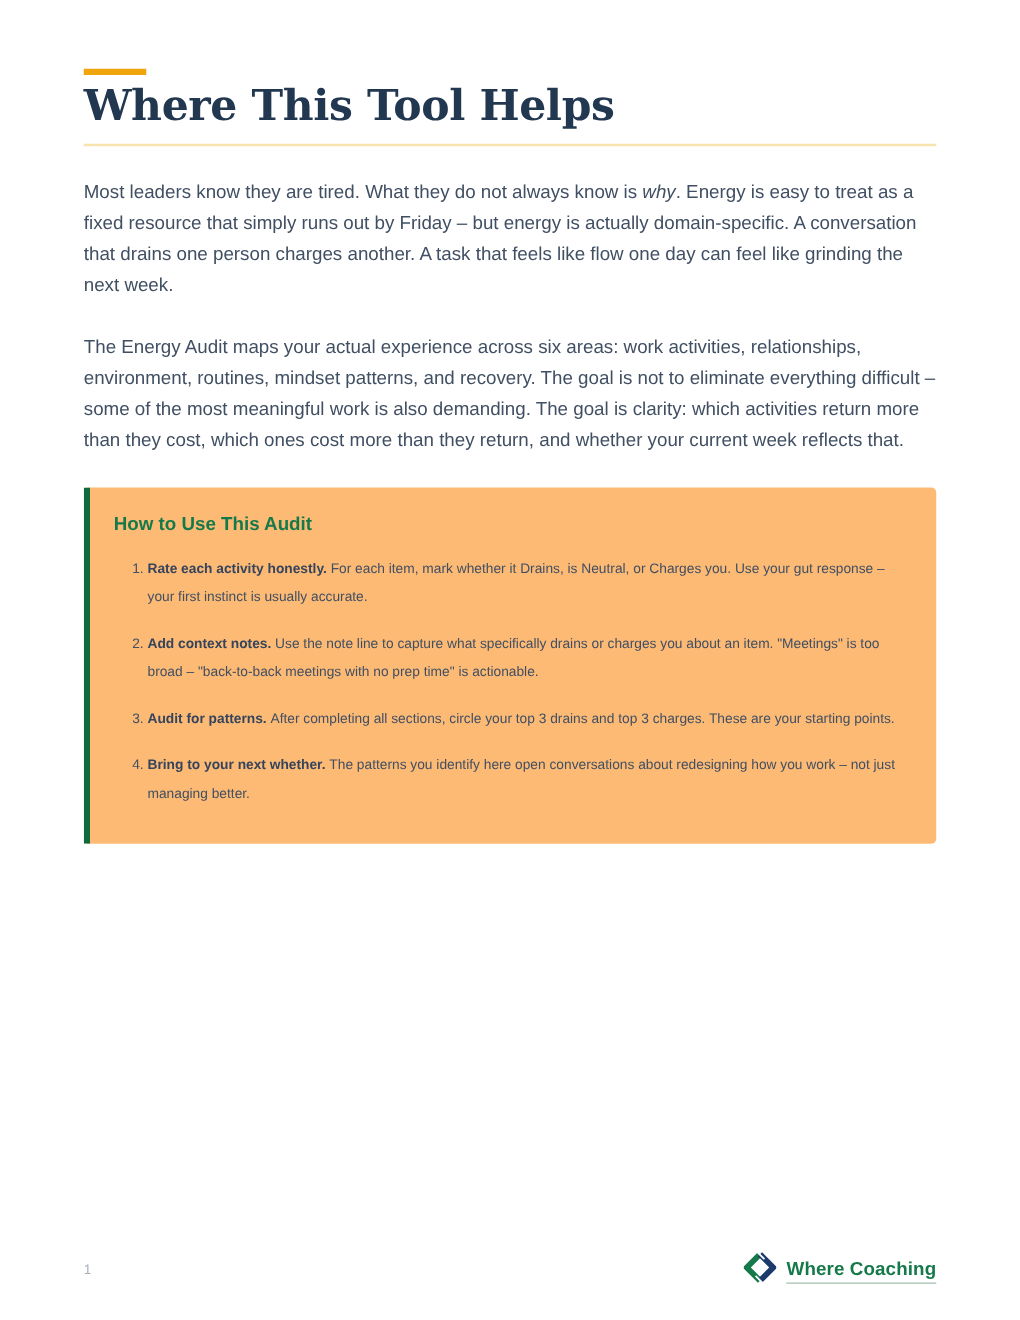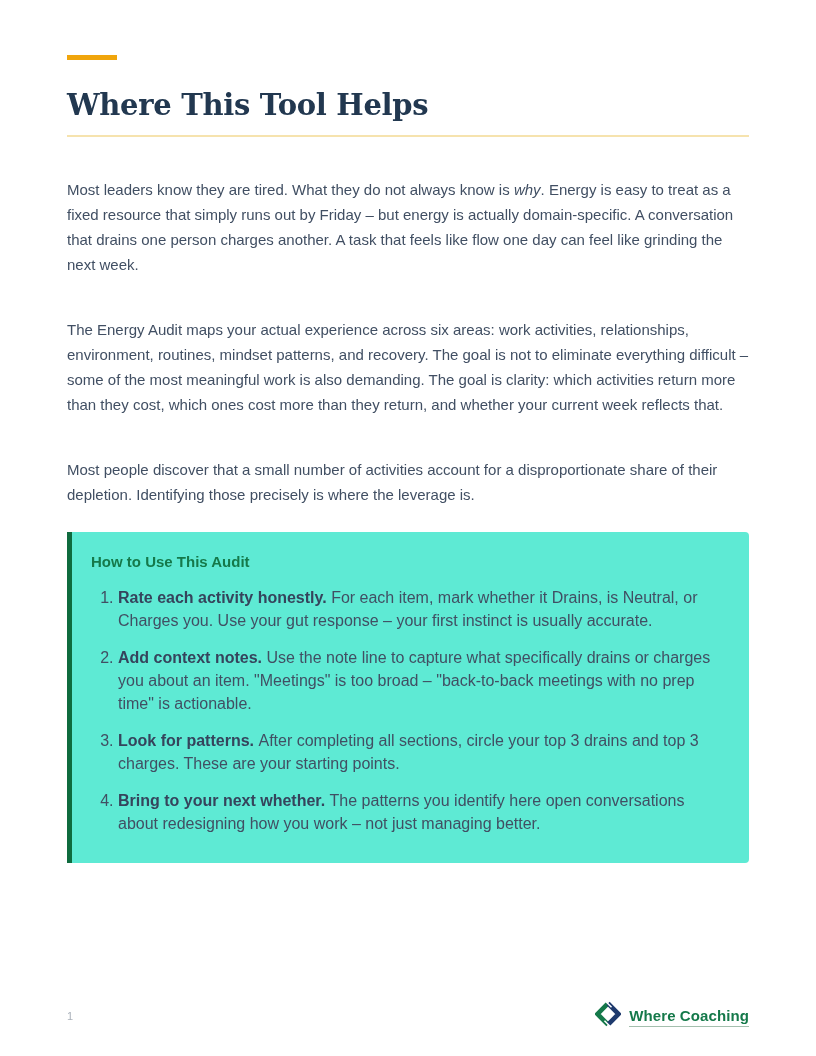--- a/index.html
+++ b/index.html
@@ -16,62 +16,62 @@
   }
   .content { padding: 0 67px; }
 
   .accent-bar {
     margin-top: 55px;
     width: 50px;
     height: 5px;
     background: #f0a50c;
   }
   h1.page-title {
-    margin-top: 27px;
+    margin-top: 7px;
     font-family: "DejaVu Serif", "Liberation Serif", serif;
     font-weight: 700;
-    font-size: 29px;
+    font-size: 34px;
     line-height: 36px;
     letter-spacing: -0.3px;
     color: #223850;
   }
   .title-rule {
     margin-top: 12px;
     border-top: 2px solid #f6e3ae;
   }
 
   .intro p {
-    margin-top: 40px;
+    margin-top: 24px;
     font-size: 15px;
     line-height: 25px;
     color: #414f63;
   }
   .intro p + p { }
   .intro em { font-style: italic; }
 
   .callout {
     margin-top: 25px;
-    background: #5eead4;
+    background: #fdba74;
     border-left: 5px solid #0f6b3e;
     border-radius: 0 4px 4px 0;
     padding: 19px 26px 28px 19px;
   }
   .callout h2 {
     font-size: 15px;
     font-weight: 700;
     color: #15794a;
     line-height: 21px;
   }
   .callout ol {
     margin-top: 8px;
     padding-left: 27px;
   }
   .callout ol li {
     margin-top: 14px;
-    font-size: 16px;
+    font-size: 11px;
     line-height: 23px;
     color: #414f63;
   }
   .callout ol li::marker { color: #414f63; }
   .callout ol li strong { color: #35445c; font-weight: 700; }
 
   .footer {
     position: absolute;
     left: 67px;
     right: 67px;
@@ -110,29 +110,28 @@
 
     <div class="accent-bar"></div>
 
     <h1 class="page-title">Where This Tool Helps</h1>
 
     <div class="title-rule"></div>
 
     <div class="intro">
         <p>Most leaders know they are tired. What they do not always know is <em>why</em>. Energy is easy to treat as a fixed resource that simply runs out by Friday – but energy is actually domain-specific. A conversation that drains one person charges another. A task that feels like flow one day can feel like grinding the next week.</p>
         <p>The Energy Audit maps your actual experience across six areas: work activities, relationships, environment, routines, mindset patterns, and recovery. The goal is not to eliminate everything difficult – some of the most meaningful work is also demanding. The goal is clarity: which activities return more than they cost, which ones cost more than they return, and whether your current week reflects that.</p>
-        <p>Most people discover that a small number of activities account for a disproportionate share of their depletion. Identifying those precisely is where the leverage is.</p>
       </div>
 
     <div class="callout">
       <h2>How to Use This Audit</h2>
       <ol>
           <li><strong>Rate each activity honestly. </strong>For each item, mark whether it Drains, is Neutral, or Charges you. Use your gut response – your first instinct is usually accurate.</li>
           <li><strong>Add context notes. </strong>Use the note line to capture what specifically drains or charges you about an item. "Meetings" is too broad – "back-to-back meetings with no prep time" is actionable.</li>
-          <li><strong>Look for patterns. </strong>After completing all sections, circle your top 3 drains and top 3 charges. These are your starting points.</li>
+          <li><strong>Audit for patterns. </strong>After completing all sections, circle your top 3 drains and top 3 charges. These are your starting points.</li>
           <li><strong>Bring to your next whether. </strong>The patterns you identify here open conversations about redesigning how you work – not just managing better.</li>
         </ol>
     </div>
 
   </div>
 
   <div class="footer">
     <span class="page-number">1</span>
     <a class="brand" href="#">
       <span class="brand-mark">

